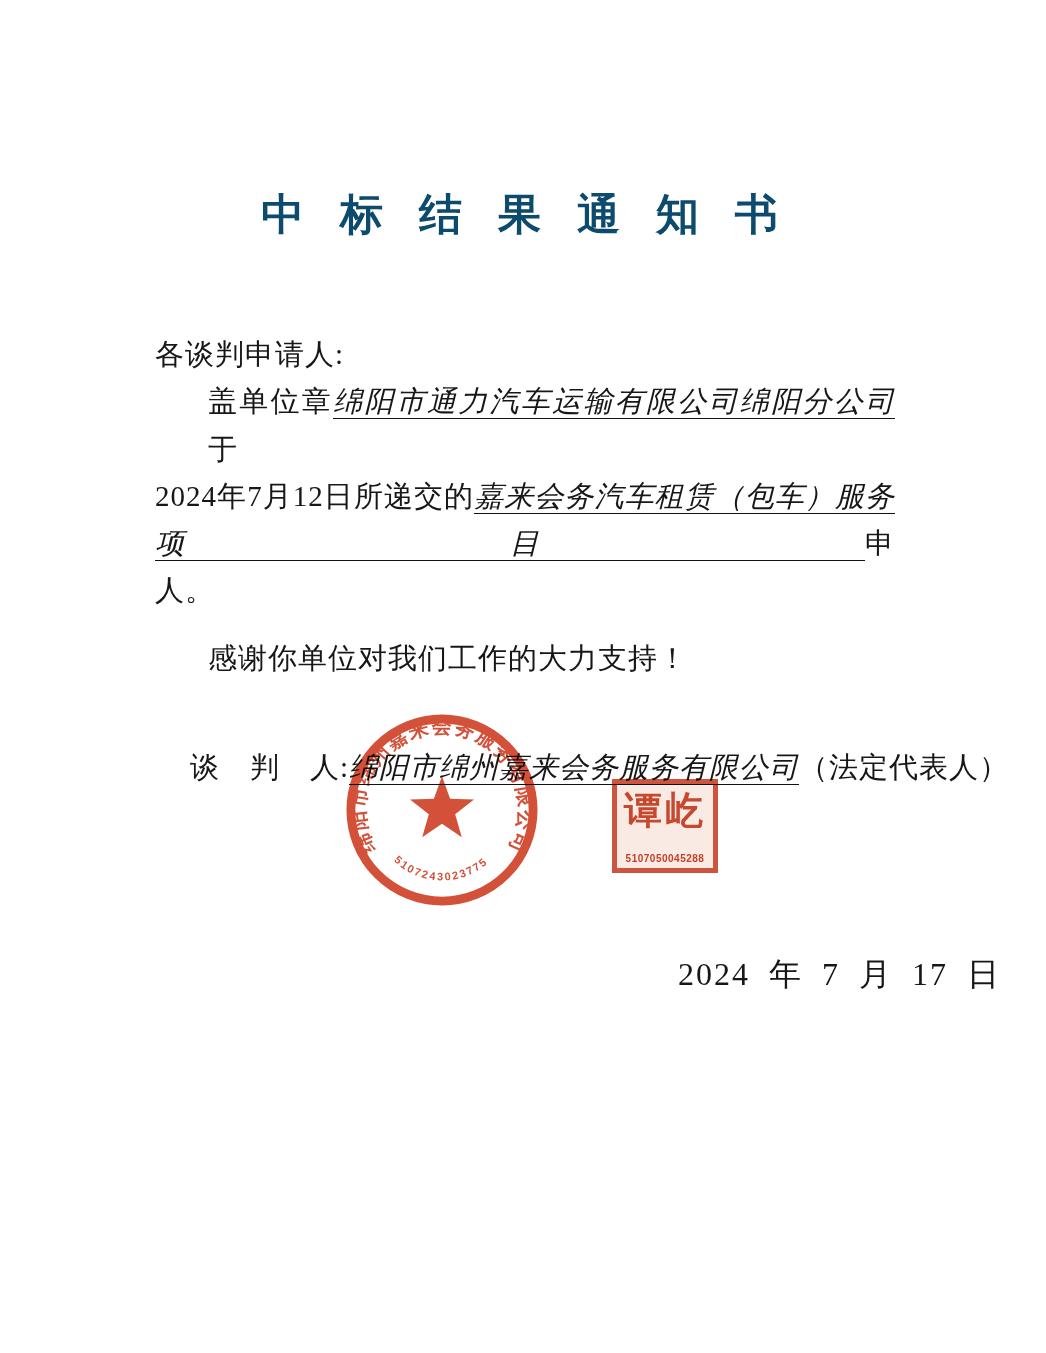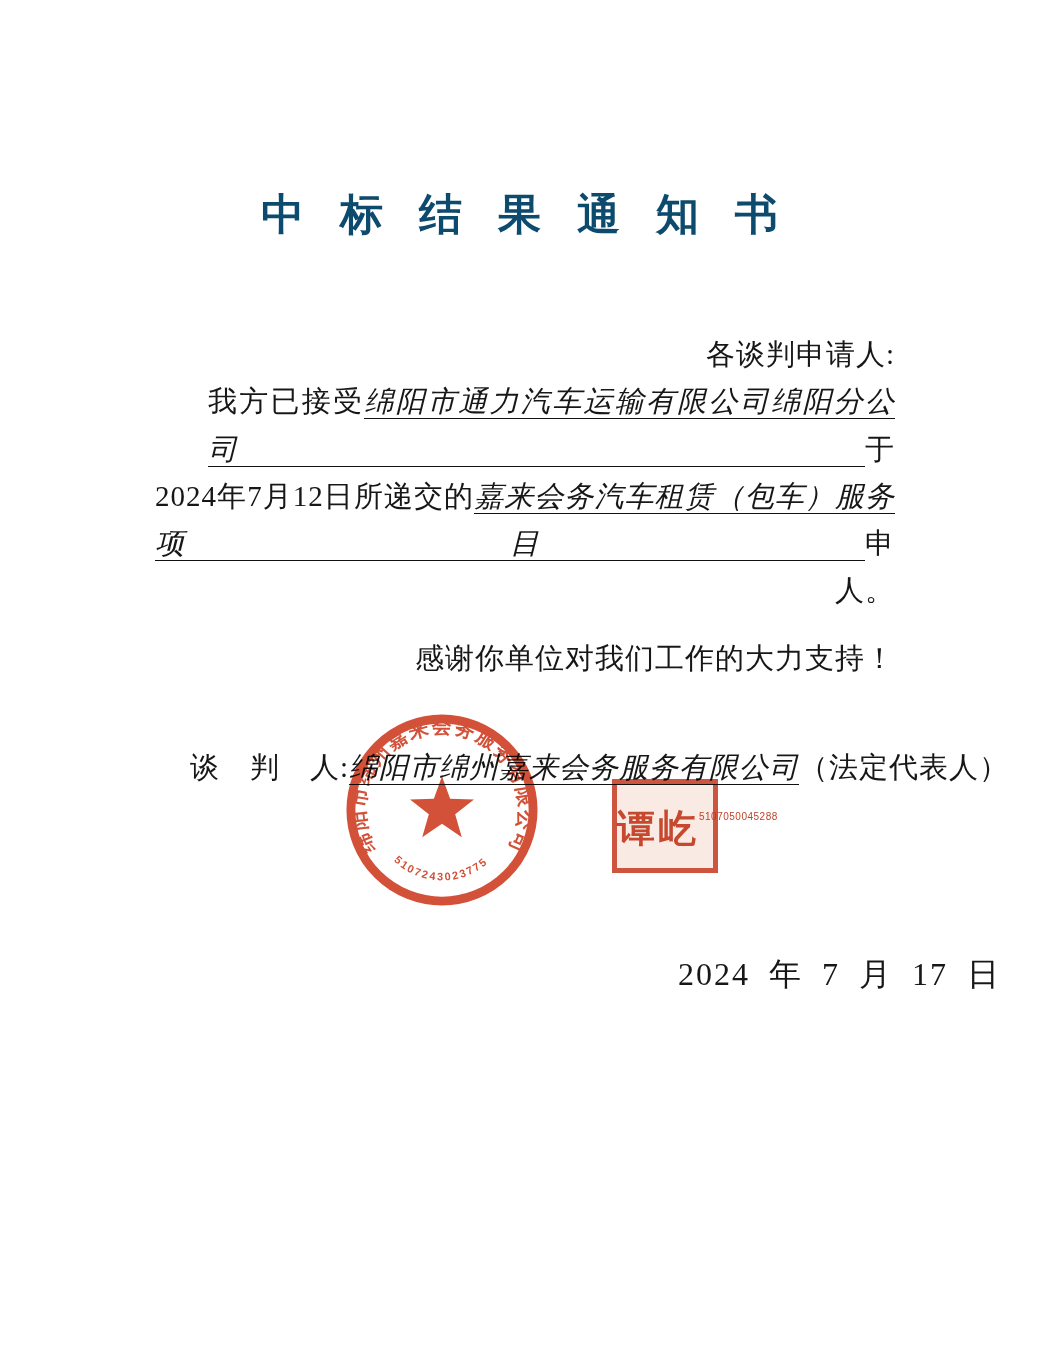--- a/index.html
+++ b/index.html
@@ -28,21 +28,21 @@
   }
   .body-block {
     position: absolute;
     left: 155px;
     top: 331px;
     width: 740px;
     font-size: 29px;
     line-height: 47.3px;
     letter-spacing: 1px;
   }
-  .bline { white-space: nowrap; text-align: right; }
+  .bline { white-space: nowrap; }
   .bline.just { text-align: justify; text-align-last: justify; white-space: normal; }
   .indent2 { padding-left: 53px; }
   .thanks-line { margin-top: 20px; }
   .u { border-bottom: 1.6px solid #111; padding-bottom: 1px; font-style: italic; }
   .sig-line {
     position: absolute;
     font-size: 29px;
     letter-spacing: 1px;
     white-space: nowrap;
   }
@@ -97,57 +97,57 @@
   .rect-seal {
     position: absolute;
     left: 612px;
     top: 779px;
     width: 96px;
     height: 84px;
     border: 5px solid rgba(198, 58, 33, 0.85);
     background: rgba(246, 216, 206, 0.55);
     mix-blend-mode: multiply;
     display: flex;
-    flex-direction: row;
+    flex-direction: column;
     justify-content: space-between;
     align-items: center;
     pointer-events: none;
   }
   .rect-seal-name {
     font-family: "Liberation Serif", "DejaVu Serif", serif;
     font-size: 38px;
     font-weight: 700;
     color: rgba(192, 54, 28, 0.9);
     letter-spacing: 3px;
     line-height: 1.1;
     margin-top: 6px;
     white-space: nowrap;
   }
   .rect-seal-code {
     font-family: "Liberation Sans", "DejaVu Sans", sans-serif;
     font-size: 10px;
-    font-weight: 400;
+    font-weight: 700;
     color: rgba(192, 54, 28, 0.95);
     letter-spacing: 0.5px;
-    margin-bottom: 20px;
+    margin-bottom: 4px;
     white-space: nowrap;
   }
 </style>
 </head>
 <body>
 
 <div class="page">
 
   <div class="doc-title">中 标 结 果 通 知 书</div>
 
   <div class="body-block">
     <div class="bline">
       <span>各谈判申请人:</span>
     </div>
-    <div class="bline just indent2"><span>我方已接受</span><span class="u">绵阳市通力汽车运输有限公司绵阳分公司</span><span>于</span></div>
+    <div class="bline just indent2"><span>盖单位章</span><span class="u">绵阳市通力汽车运输有限公司绵阳分公司</span><span>于</span></div>
     <div class="bline just"><span>2024年7月12日所递交的</span><span class="u">嘉来会务汽车租赁（包车）服务项目</span><span>申</span></div>
     <div class="bline">
       <span>人。</span>
     </div>
     <div class="bline indent2 thanks-line">
       <span>感谢你单位对我们工作的大力支持！</span>
     </div>
   </div>
 
   <div class="sig-line negotiator-line"><span>谈　判　人:</span><span class="u">绵阳市绵州嘉来会务服务有限公司</span><span>（法定代表人）</span></div>

